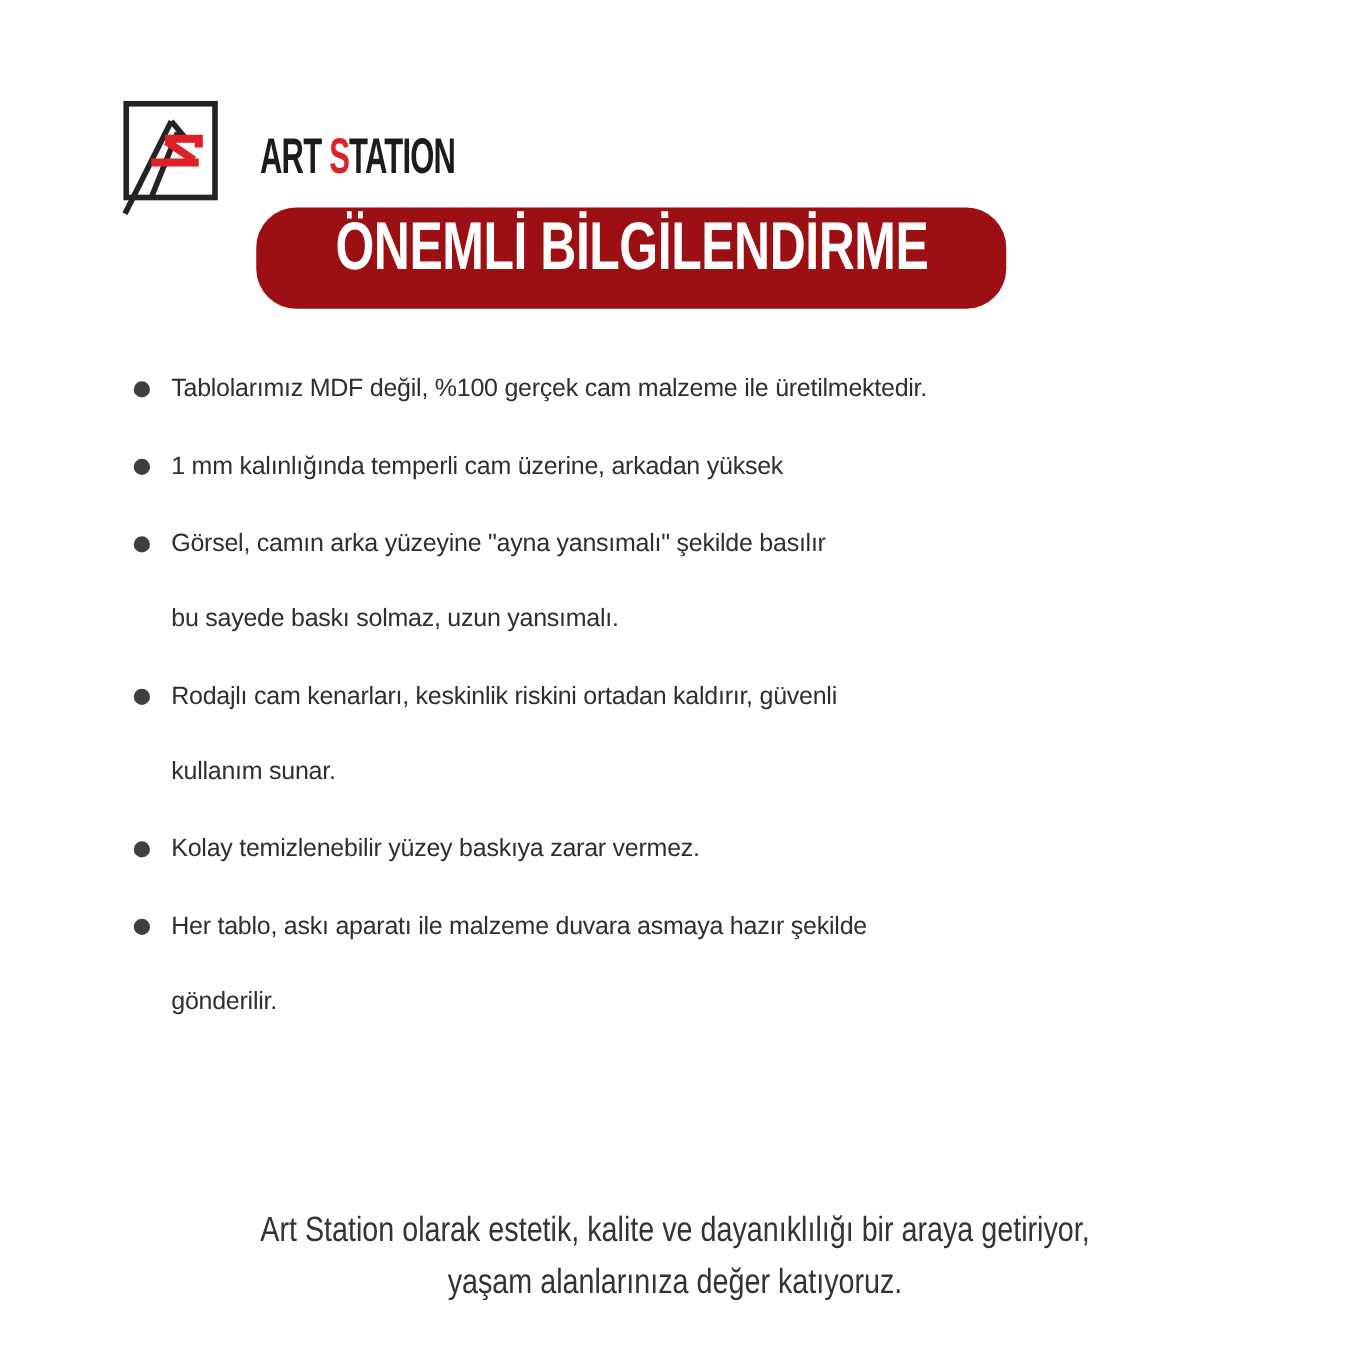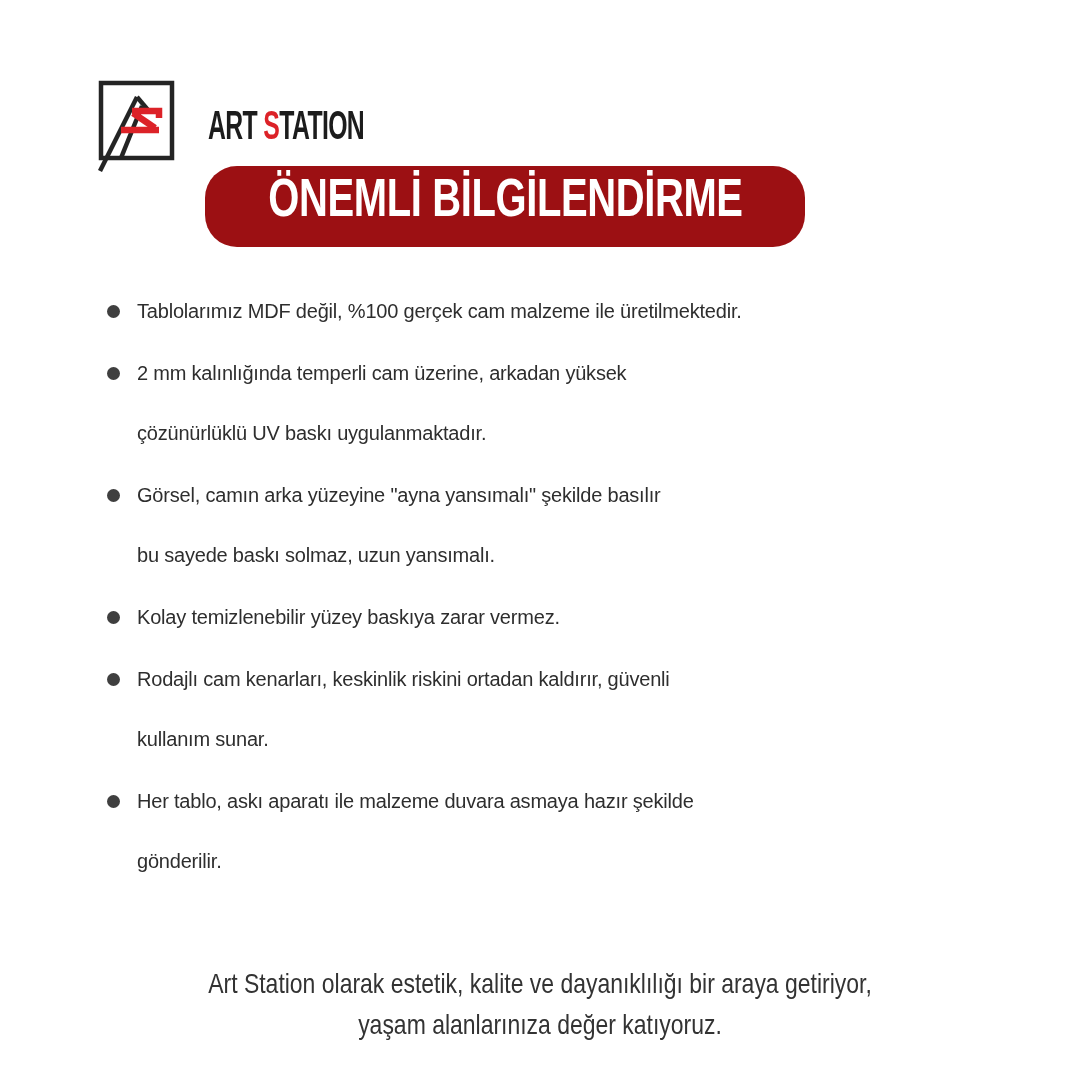--- a/index.html
+++ b/index.html
@@ -136,36 +136,35 @@
     <div class="banner-title">ÖNEMLİ BİLGİLENDİRME</div>
   </div>
 
   <ul class="bullets">
     <li>
       <span class="dot"></span>
       <div class="bl">Tablolarımız MDF değil, %100 gerçek cam malzeme ile üretilmektedir.</div>
     </li>
     <li>
       <span class="dot"></span>
-      <div class="bl">2 mm kalınlığında temperli cam üzerine, arkadan yüksek</div>
-      <div class="bl">çözünürlüklü UV baskı uygulanmaktadır.</div>
+      <div class="bl">1 mm kalınlığında temperli cam üzerine, arkadan yüksek</div>
     </li>
     <li>
       <span class="dot"></span>
       <div class="bl">Görsel, camın arka yüzeyine "ayna yansımalı" şekilde basılır</div>
       <div class="bl">bu sayede baskı solmaz, uzun yansımalı.</div>
     </li>
     <li>
       <span class="dot"></span>
-      <div class="bl">Kolay temizlenebilir yüzey baskıya zarar vermez.</div>
+      <div class="bl">Rodajlı cam kenarları, keskinlik riskini ortadan kaldırır, güvenli</div>
+      <div class="bl">kullanım sunar.</div>
     </li>
     <li>
       <span class="dot"></span>
-      <div class="bl">Rodajlı cam kenarları, keskinlik riskini ortadan kaldırır, güvenli</div>
-      <div class="bl">kullanım sunar.</div>
+      <div class="bl">Kolay temizlenebilir yüzey baskıya zarar vermez.</div>
     </li>
     <li>
       <span class="dot"></span>
       <div class="bl">Her tablo, askı aparatı ile malzeme duvara asmaya hazır şekilde</div>
       <div class="bl">gönderilir.</div>
     </li>
   </ul>
 
   <div class="footer">
     <div class="fl">Art Station olarak estetik, kalite ve dayanıklılığı bir araya getiriyor,</div>

